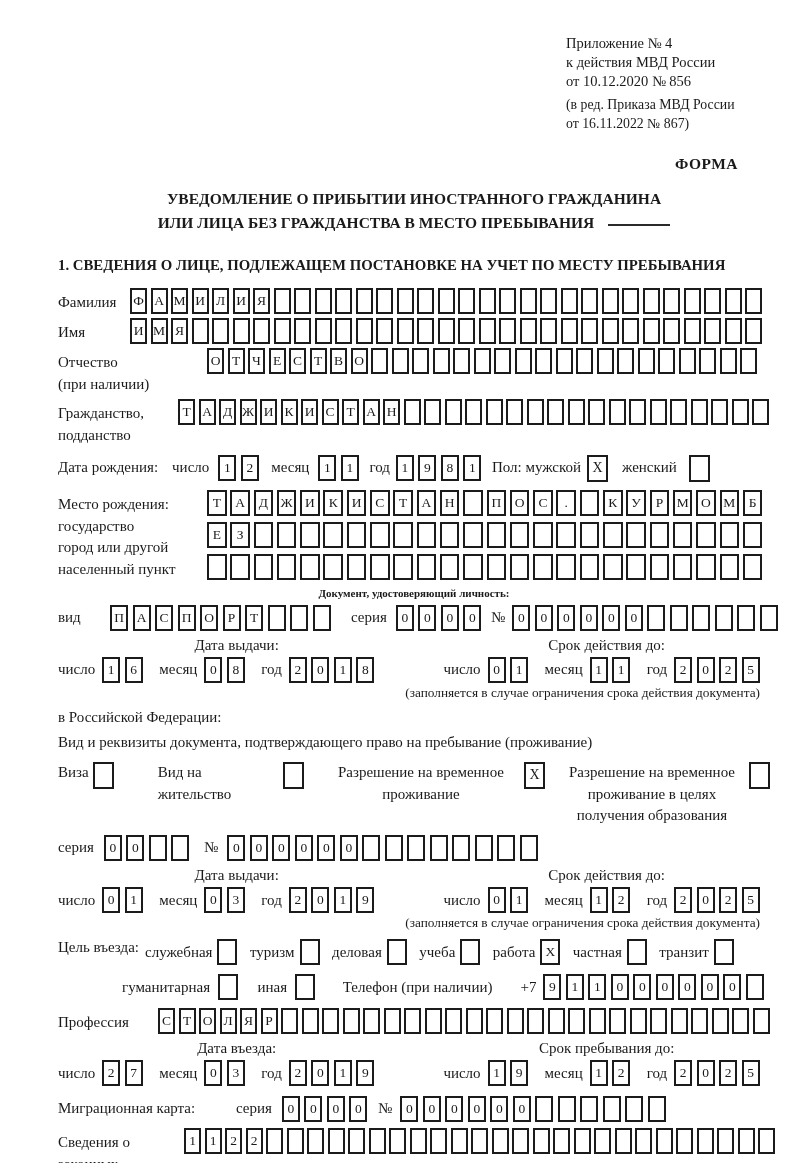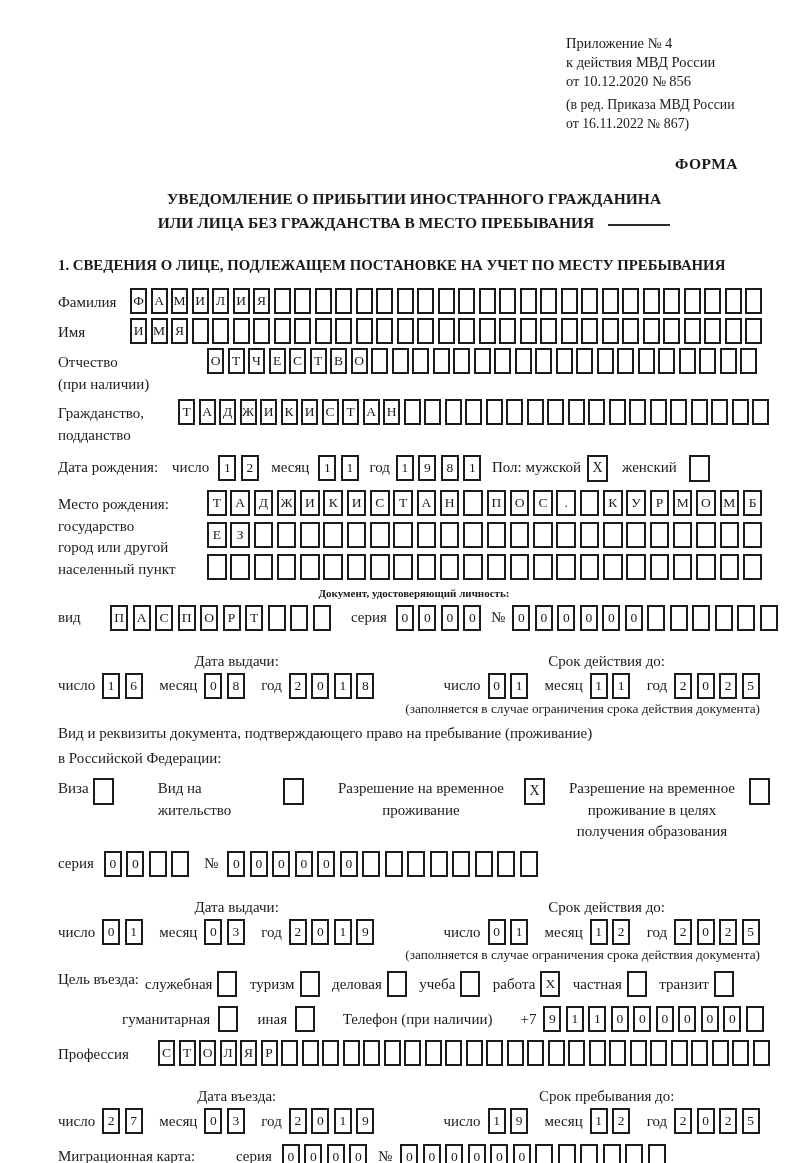--- a/index.html
+++ b/index.html
@@ -25,21 +25,21 @@
         display:inline-flex;align-items:center;justify-content:center;font-size:13.5px;background:#fff;}
   .wide .cell{width:19.5px;margin-right:3.8px;}
   .sp .cell{width:18px;margin-right:4.5px;}
   .cbx .cell{width:21px;height:27px;margin-right:0;font-size:14px;}
 
   .stack{display:flex;flex-direction:column;gap:6px;}
 
   .center-bold{font-weight:bold;font-size:11px;text-align:center;margin:6px 0 6px 0;}
 
   
-  .dates{display:flex;margin-top:22px;}
+  .dates{display:flex;margin-top:6px;}
   .dcol{display:flex;flex-direction:column;}
   .dcol.left{width:372px;}
   .dcol.right{width:340px;margin-left:28px;}
   .dtitle{font-size:15px;text-align:center;margin-bottom:3px;}
   .dline{display:flex;align-items:center;font-size:15px;}
   .dline .dl{margin-right:7px;}
   .dline .dm{margin-left:12px;margin-right:7px;}
   .note-right{font-size:13.3px;text-align:right;margin:2px 10px 4px 0;}
 
   .para{font-size:15px;line-height:1.7;margin-top:4px;}
@@ -430,22 +430,22 @@
             <span class="cell">0</span>
             <span class="cell">2</span>
             <span class="cell">5</span>
           </span>
       </div>
     </div>
   </div>
   <div class="note-right">(заполняется в случае ограничения срока действия документа)</div>
 
   <div class="para">
+    <div>в Российской Федерации:</div>
     <div>Вид и реквизиты документа, подтверждающего право на пребывание (проживание)</div>
-    <div>в Российской Федерации:</div>
   </div>
 
   <div class="permits">
     <div class="pitem">
       <span class="ptext">Виза</span>
       <span class="cells cbx" style="margin-left:4px">
           <span class="cell"></span>
         </span>
     </div>
     <div class="pitem" style="margin-left:44px">

